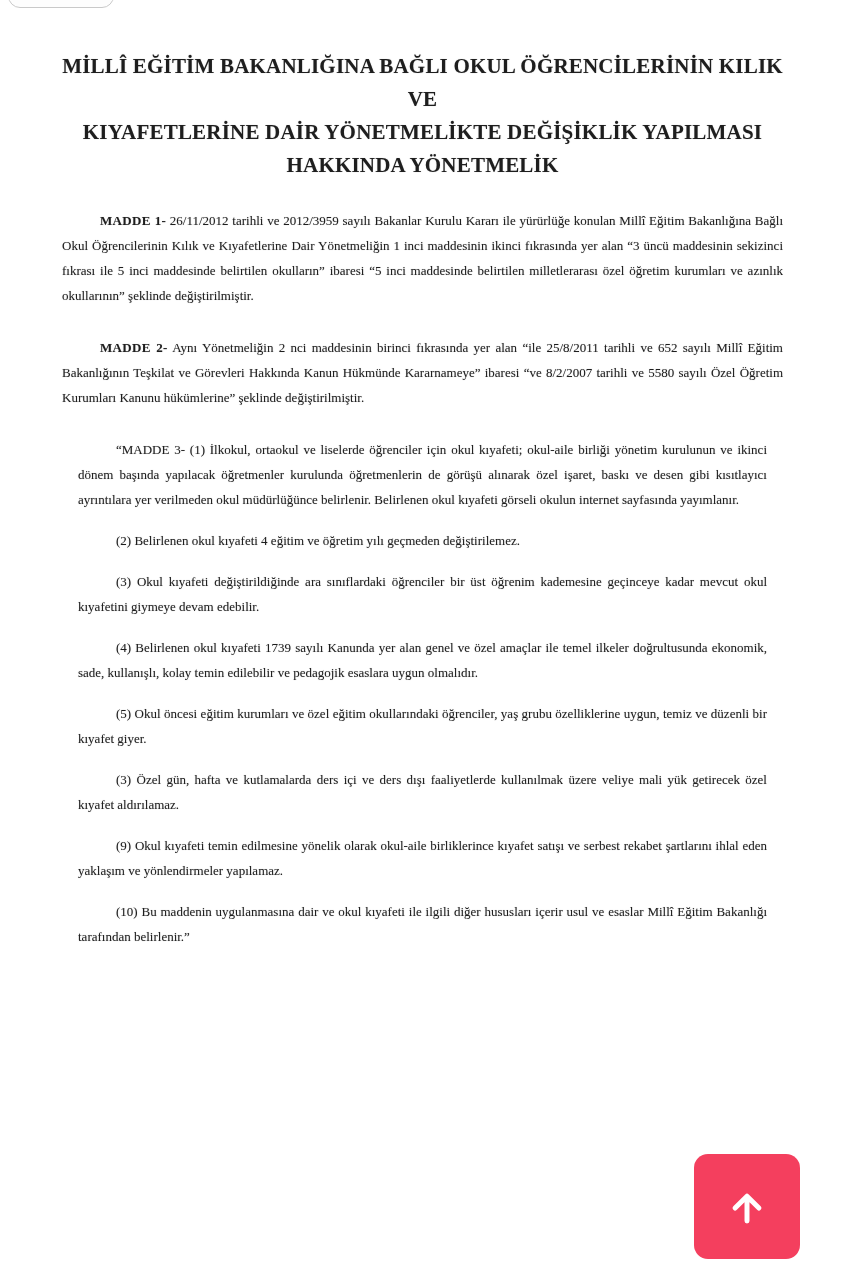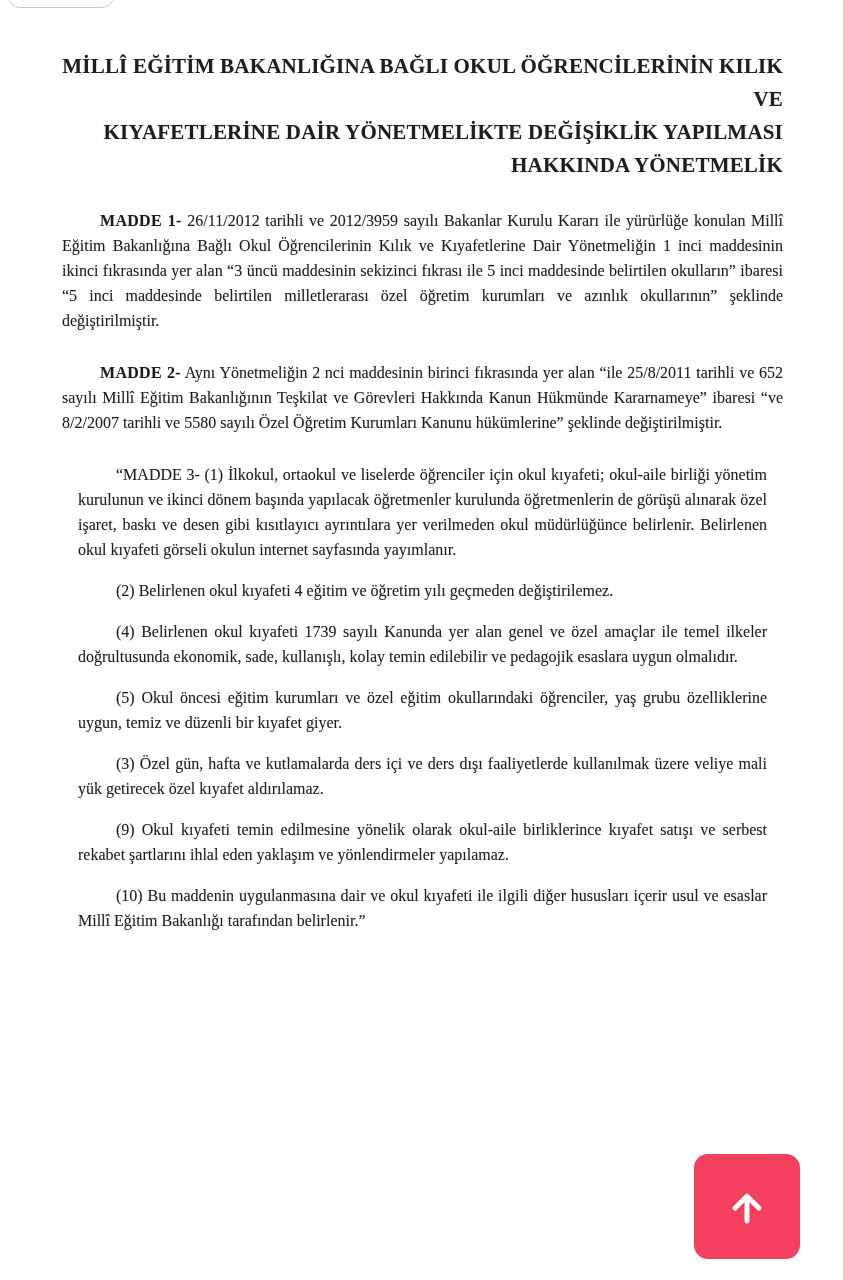--- a/index.html
+++ b/index.html
@@ -31,30 +31,30 @@
   .doc {
     position: absolute;
     top: 50px;
     left: 62px;
     width: 721px;
     color: #1e1e1e;
     text-shadow: 0 0 1px rgba(70,70,70,0.35);
   }
 
   .doc-title {
-    text-align: right;
+    text-align: center;
     font-weight: bold;
     font-size: 21px;
     line-height: 33px;
     letter-spacing: 0.2px;
     margin-bottom: 26px;
   }
 
   .para {
-    font-size: 16px;
+    font-size: 13px;
     line-height: 25px;
     text-align: justify;
     text-indent: 38px;
     margin: 0 0 27px 0;
   }
   .para b {
     letter-spacing: 0.3px;
   }
   .clauses .para {
     margin: 16px;
@@ -94,20 +94,21 @@
   </div>
 
   <p class="para"><b>MADDE 1-</b> <span>26/11/2012 tarihli ve 2012/3959 sayılı Bakanlar Kurulu Kararı ile yürürlüğe konulan Millî Eğitim Bakanlığına Bağlı Okul Öğrencilerinin Kılık ve Kıyafetlerine Dair Yönetmeliğin 1 inci maddesinin ikinci fıkrasında yer alan “3 üncü maddesinin sekizinci fıkrası ile 5 inci maddesinde belirtilen okulların” ibaresi “5 inci maddesinde belirtilen milletlerarası özel öğretim kurumları ve azınlık okullarının” şeklinde değiştirilmiştir.</span></p>
 
   <p class="para"><b>MADDE 2-</b> <span>Aynı Yönetmeliğin 2 nci maddesinin birinci fıkrasında yer alan “ile 25/8/2011 tarihli ve 652 sayılı Millî Eğitim Bakanlığının Teşkilat ve Görevleri Hakkında Kanun Hükmünde Kararnameye” ibaresi “ve 8/2/2007 tarihli ve 5580 sayılı Özel Öğretim Kurumları Kanunu hükümlerine” şeklinde değiştirilmiştir.</span></p>
 
 
   <div class="clauses">
     <p class="para">“MADDE 3- (1) İlkokul, ortaokul ve liselerde öğrenciler için okul kıyafeti; okul-aile birliği yönetim kurulunun ve ikinci dönem başında yapılacak öğretmenler kurulunda öğretmenlerin de görüşü alınarak özel işaret, baskı ve desen gibi kısıtlayıcı ayrıntılara yer verilmeden okul müdürlüğünce belirlenir. Belirlenen okul kıyafeti görseli okulun internet sayfasında yayımlanır.</p>
     <p class="para">(2) Belirlenen okul kıyafeti 4 eğitim ve öğretim yılı geçmeden değiştirilemez.</p>
+    <p class="para">(3) Okul kıyafeti değiştirildiğinde ara sınıflardaki öğrenciler bir üst öğrenim kademesine geçinceye kadar mevcut okul kıyafetini giymeye devam edebilir.</p>
     <p class="para">(4) Belirlenen okul kıyafeti 1739 sayılı Kanunda yer alan genel ve özel amaçlar ile temel ilkeler doğrultusunda ekonomik, sade, kullanışlı, kolay temin edilebilir ve pedagojik esaslara uygun olmalıdır.</p>
     <p class="para">(5) Okul öncesi eğitim kurumları ve özel eğitim okullarındaki öğrenciler, yaş grubu özelliklerine uygun, temiz ve düzenli bir kıyafet giyer.</p>
     <p class="para">(3) Özel gün, hafta ve kutlamalarda ders içi ve ders dışı faaliyetlerde kullanılmak üzere veliye mali yük getirecek özel kıyafet aldırılamaz.</p>
     <p class="para">(9) Okul kıyafeti temin edilmesine yönelik olarak okul-aile birliklerince kıyafet satışı ve serbest rekabet şartlarını ihlal eden yaklaşım ve yönlendirmeler yapılamaz.</p>
     <p class="para">(10) Bu maddenin uygulanmasına dair ve okul kıyafeti ile ilgili diğer hususları içerir usul ve esaslar Millî Eğitim Bakanlığı tarafından belirlenir.”</p>
   </div>
 
 </div>
 
 <button class="scroll-top">

